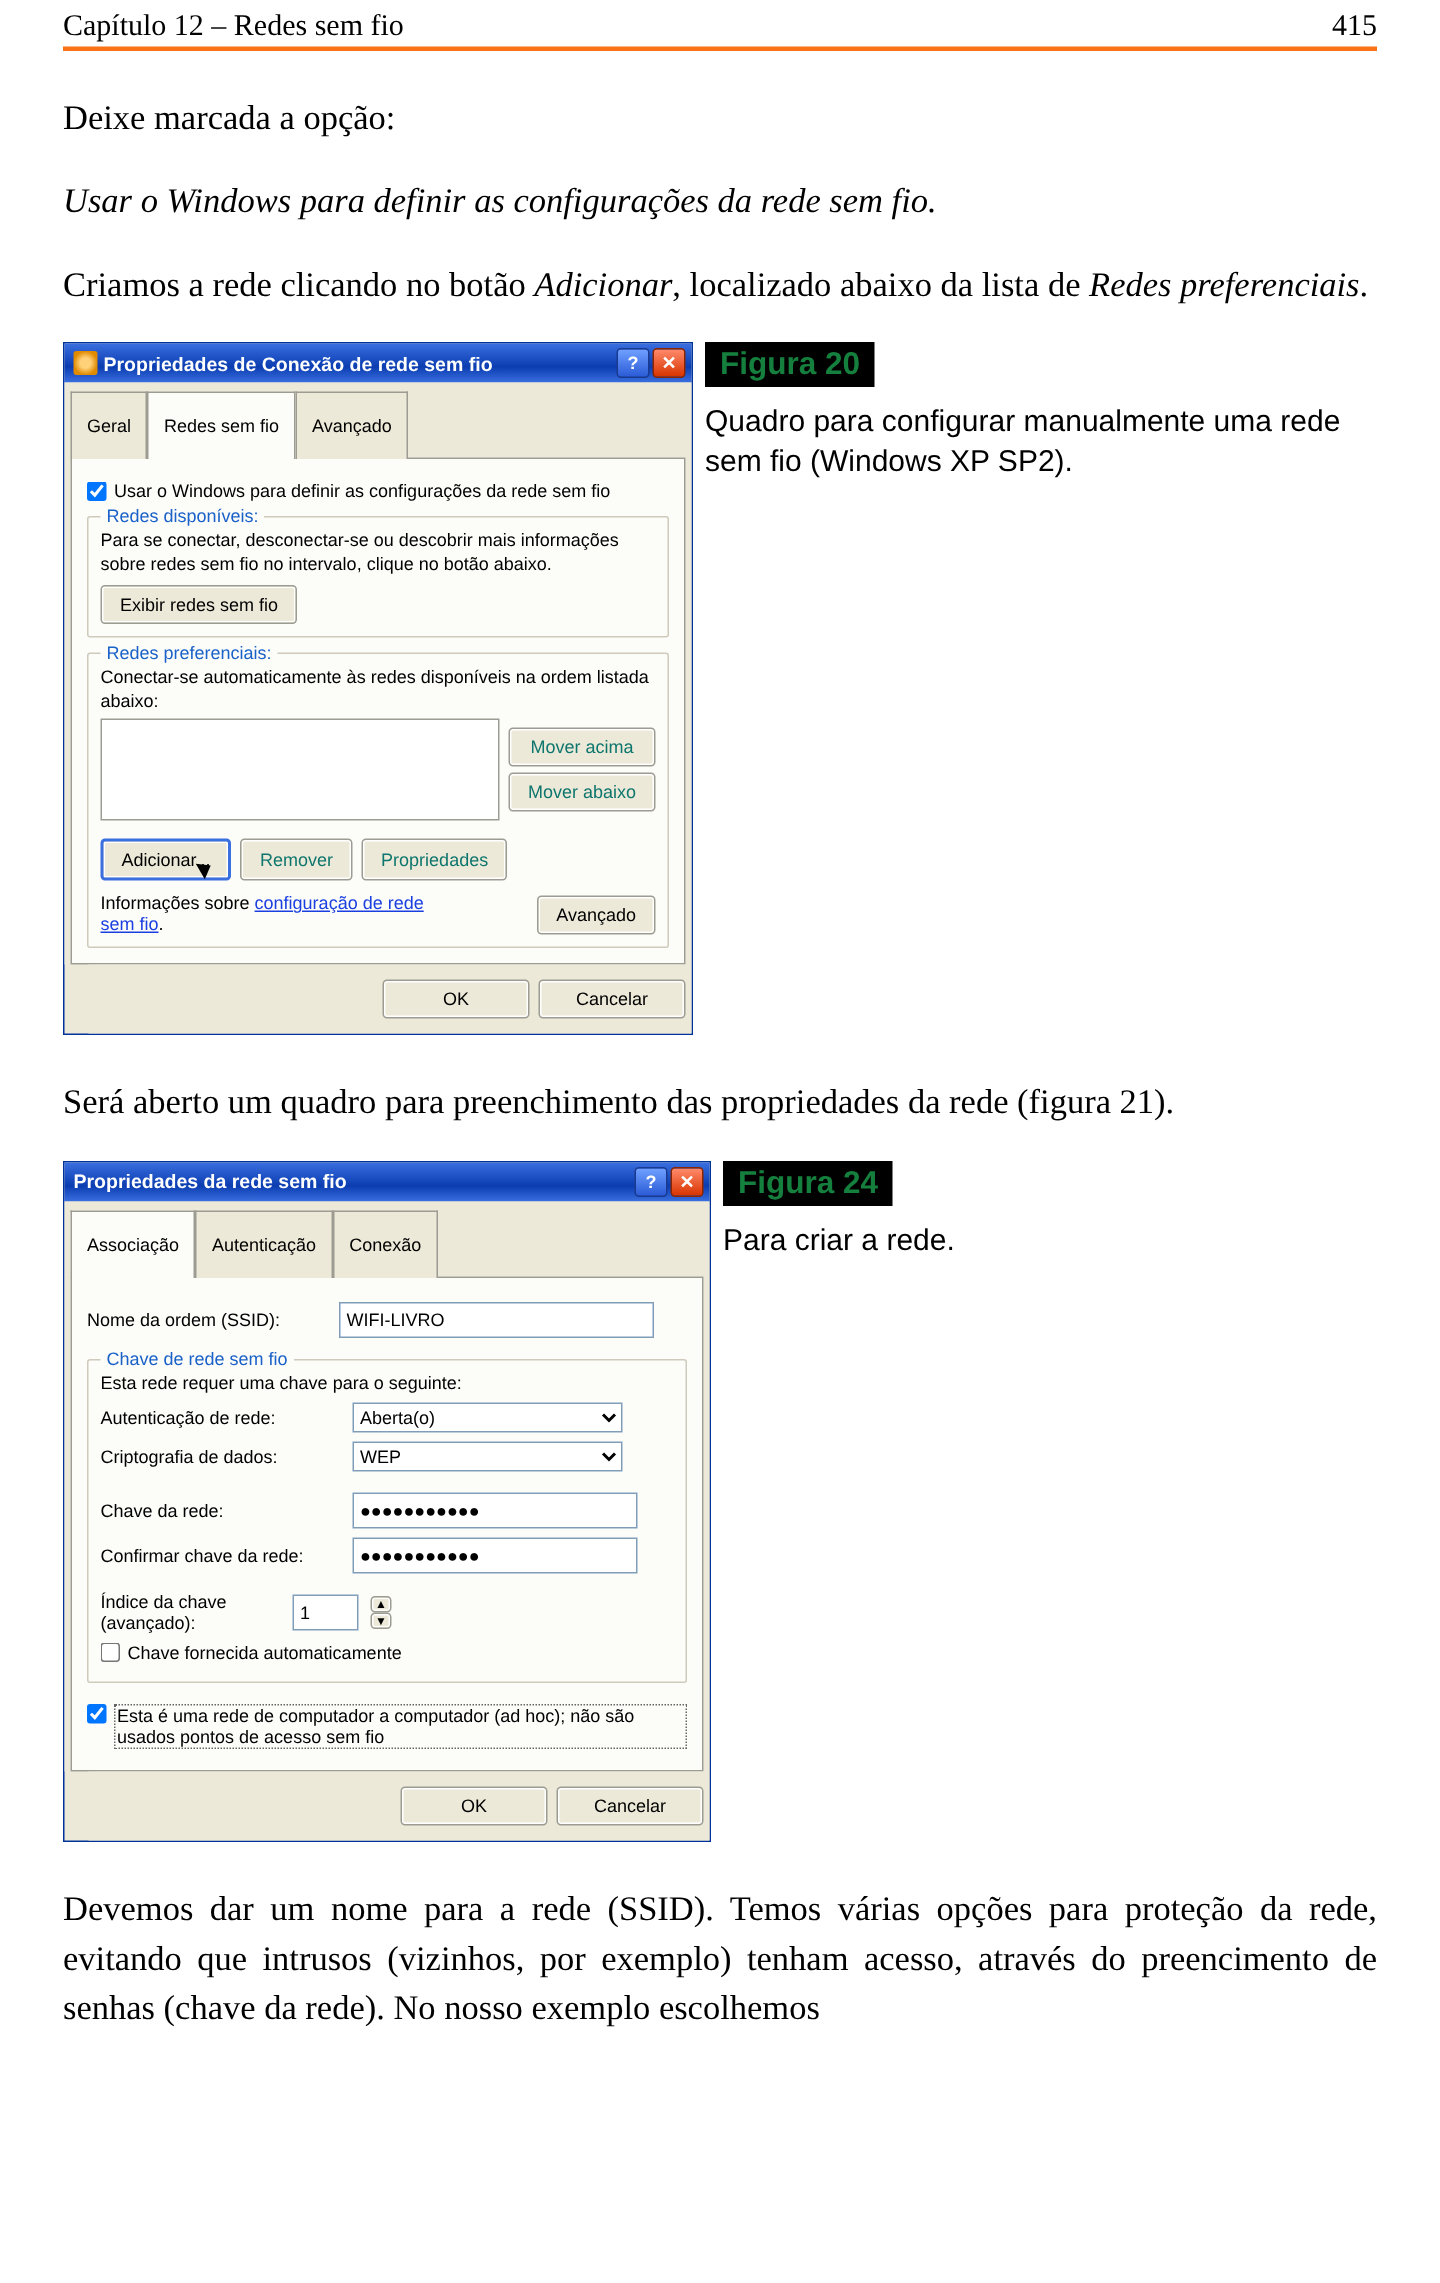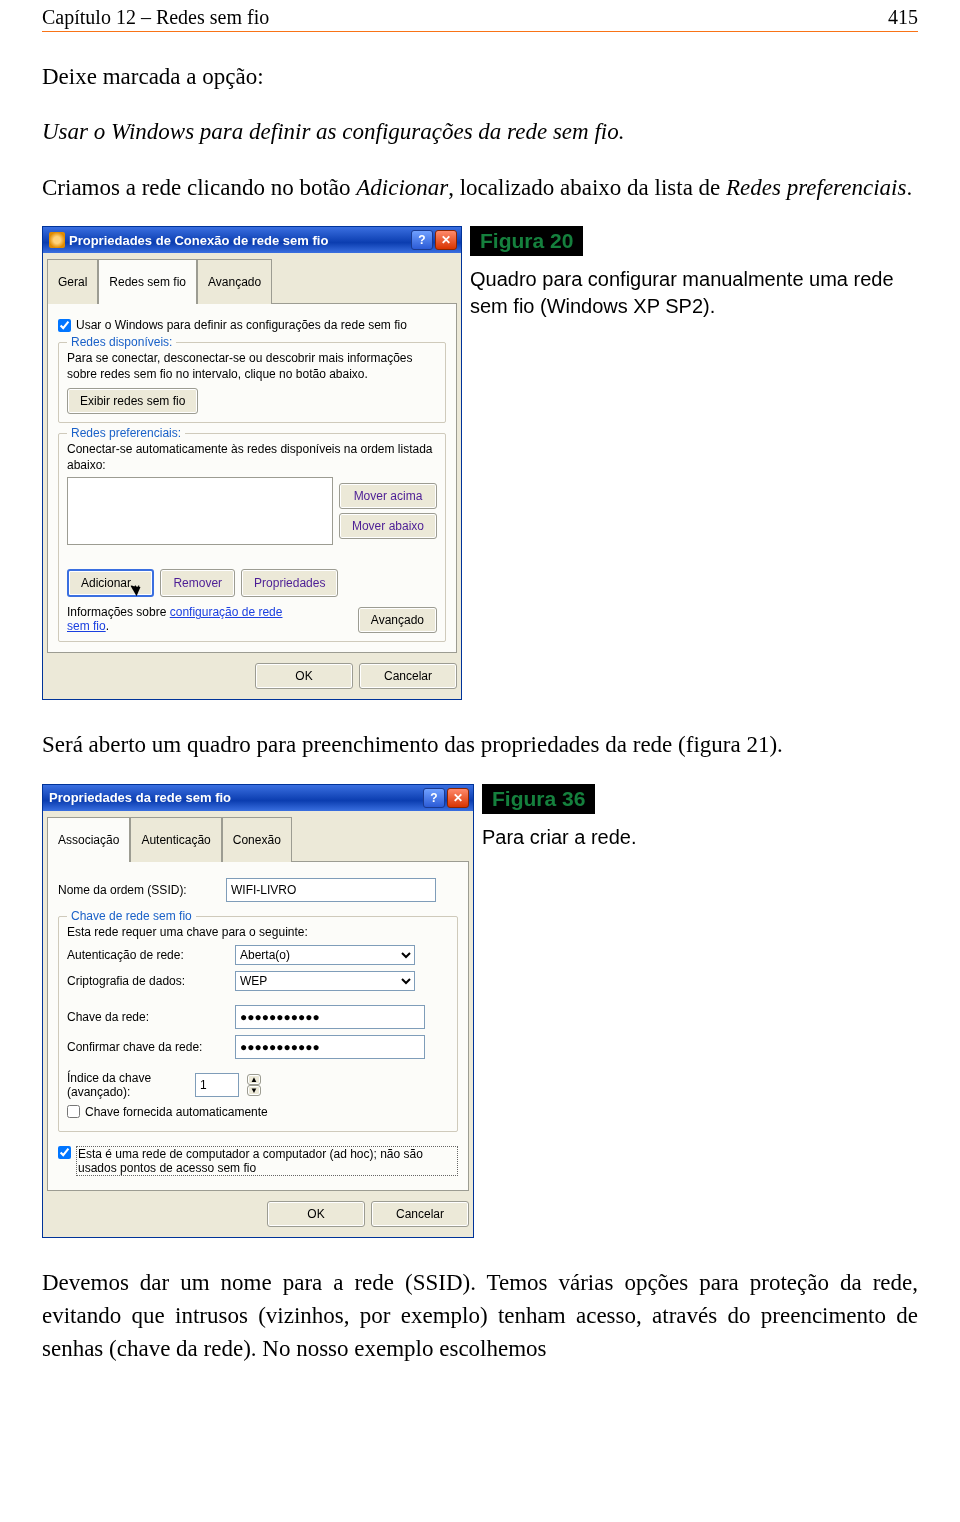--- a/index.html
+++ b/index.html
@@ -1,18 +1,18 @@
 <!DOCTYPE html>
 <html><head>
 <meta charset="utf-8">
 <style>
   html,body{margin:0;padding:0;background:#fff;}
   body{width:960px;font-family:Georgia,'Times New Roman',serif;color:#000;}
   .page{padding:0 42px;}
-  .running-head{border-bottom:1px solid #f97316;display:flex;justify-content:space-between;
+  .running-head{border-bottom:3px solid #f97316;display:flex;justify-content:space-between;
     font-family:Georgia,serif;font-size:20px;padding:6px 0 2px;margin-bottom:28px;}
   p.body{font-size:23px;line-height:1.45;margin:0 0 22px;text-align:justify;}
   .italic{font-style:italic;}
   .fig-row{display:flex;align-items:flex-start;gap:8px;margin-bottom:28px;}
   .fig-label{background:#000;color:#15803d;font-family:Arial,Helvetica,sans-serif;
     font-weight:bold;font-size:21px;padding:3px 10px;display:inline-block;}
   .fig-caption{font-family:Arial,Helvetica,sans-serif;font-size:20px;margin-top:10px;line-height:1.35;}
   
   .xp-win{font-family:Tahoma,Arial,sans-serif;font-size:12px;color:#000;
     border:1px solid #003399;background:#ece9d8;}
@@ -30,21 +30,21 @@
   .xp-tab-pane{border:1px solid #9c9c92;padding:10px;background:#fcfcf9;}
   .xp-check{display:flex;align-items:center;gap:5px;margin:4px 0;}
   .xp-check input{margin:0;}
   .xp-group{border:1px solid #cfcabb;border-radius:2px;padding:8px;margin-top:10px;position:relative;}
   .xp-group .legend{position:absolute;top:-8px;left:8px;background:#fcfcf9;color:#1a61c8;
     padding:0 4px;font-size:12px;}
   .xp-btn{background:#ece9d8;border:1px solid #9c9c92;border-radius:3px;
     padding:2px 12px;font-size:12px;display:inline-flex;align-items:center;
     justify-content:center;min-height:20px;box-shadow:inset 0 0 0 1px #fff;}
   .xp-btn.def{border:2px solid #3a6fe0;}
-  .xp-btn.dis{color:#4c1d95;}
+  .xp-btn.dis{color:#0f766e;}
   .xp-listbox{border:1px solid #9c9c92;background:#fff;height:66px;margin:4px 0;}
   .xp-link{color:#1a3fe0;text-decoration:underline;}
   .xp-input{border:1px solid #7f9db9;background:#fff;padding:2px 4px;font-size:12px;height:18px;}
   .xp-select{border:1px solid #7f9db9;background:#fff;font-size:12px;height:20px;}
   .xp-num{width:34px;}
   .row{display:flex;align-items:center;gap:8px;margin:6px 0;}
   .lbl{width:160px;font-size:12px;}
   .btm-btns{display:flex;justify-content:flex-end;gap:6px;padding:10px 4px;background:#ece9d8;margin-left:16px;}
   .cursor{position:relative;}
   .cursor::after{content:"";position:absolute;left:64px;top:12px;width:0;height:0;
@@ -103,21 +103,21 @@
           <div class="xp-group">
             <span class="legend">Redes preferenciais:</span>
             <div style="font-size:12px;line-height:1.3">Conectar-se automaticamente às redes disponíveis na ordem listada abaixo:</div>
             <div style="display:flex;gap:6px;">
               <div class="xp-listbox" style="flex:1"></div>
               <div style="display:flex;flex-direction:column;gap:4px;justify-content:center;">
                 <span class="xp-btn dis">Mover acima</span>
                 <span class="xp-btn dis">Mover abaixo</span>
               </div>
             </div>
-            <div style="display:flex;gap:6px;margin-top:20px;">
+            <div style="display:flex;gap:6px;margin-top:8px;">
               <span class="xp-btn def cursor">Adicionar...</span>
               <span class="xp-btn dis">Remover</span>
               <span class="xp-btn dis">Propriedades</span>
             </div>
             <div style="display:flex;justify-content:space-between;align-items:flex-end;margin-top:8px;">
               <div style="font-size:12px;max-width:230px;">
                 <span>Informações sobre </span><span class="xp-link">configuração de rede sem fio</span><span>.</span>
               </div>
               <span class="xp-btn">Avançado</span>
             </div>
@@ -200,20 +200,20 @@
           </label>
         </div>
       </div>
       <div class="btm-btns">
         <span class="xp-btn" style="min-width:72px">OK</span>
         <span class="xp-btn" style="min-width:72px">Cancelar</span>
       </div>
     </div>
 
     <div style="flex:1">
-      <div class="fig-label">Figura 36</div>
+      <div class="fig-label">Figura 24</div>
       <div class="fig-caption">Para criar a rede.</div>
     </div>
   </div>
 
   <p class="body">Devemos dar um nome para a rede (SSID). Temos várias opções para proteção da rede, evitando que intrusos (vizinhos, por exemplo) tenham acesso, através do preencimento de senhas (chave da rede). No nosso exemplo escolhemos</p>
 
 </div>
 
 </body></html>

